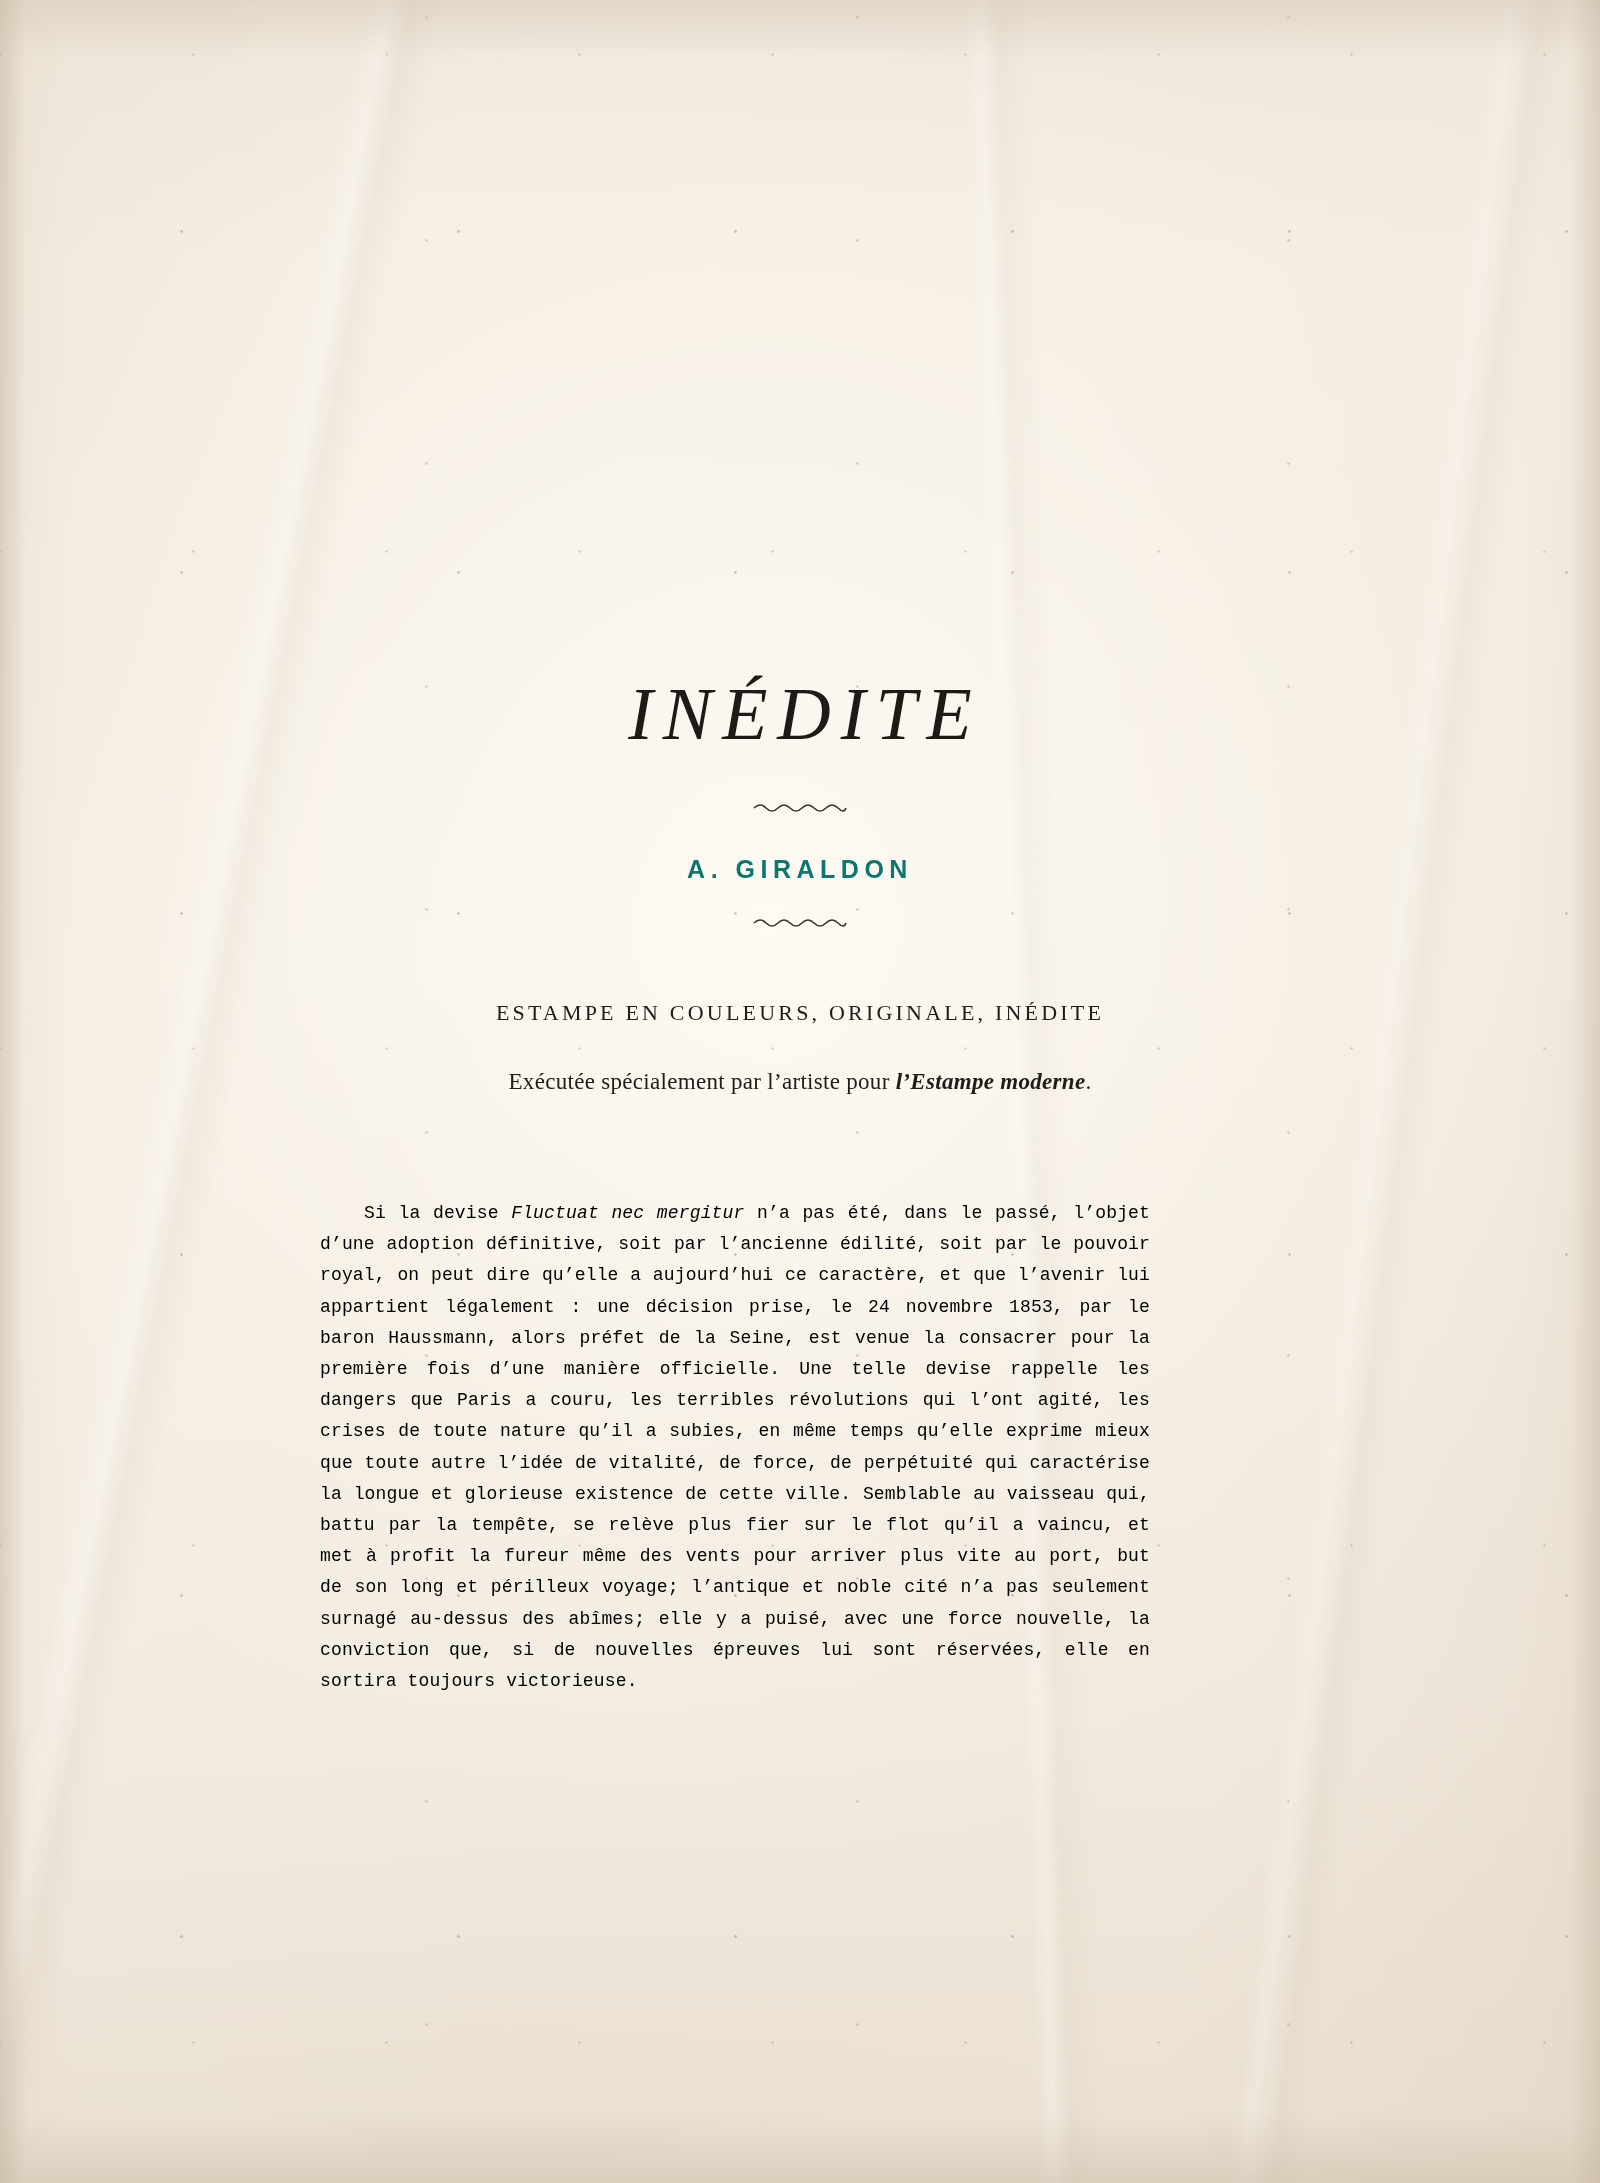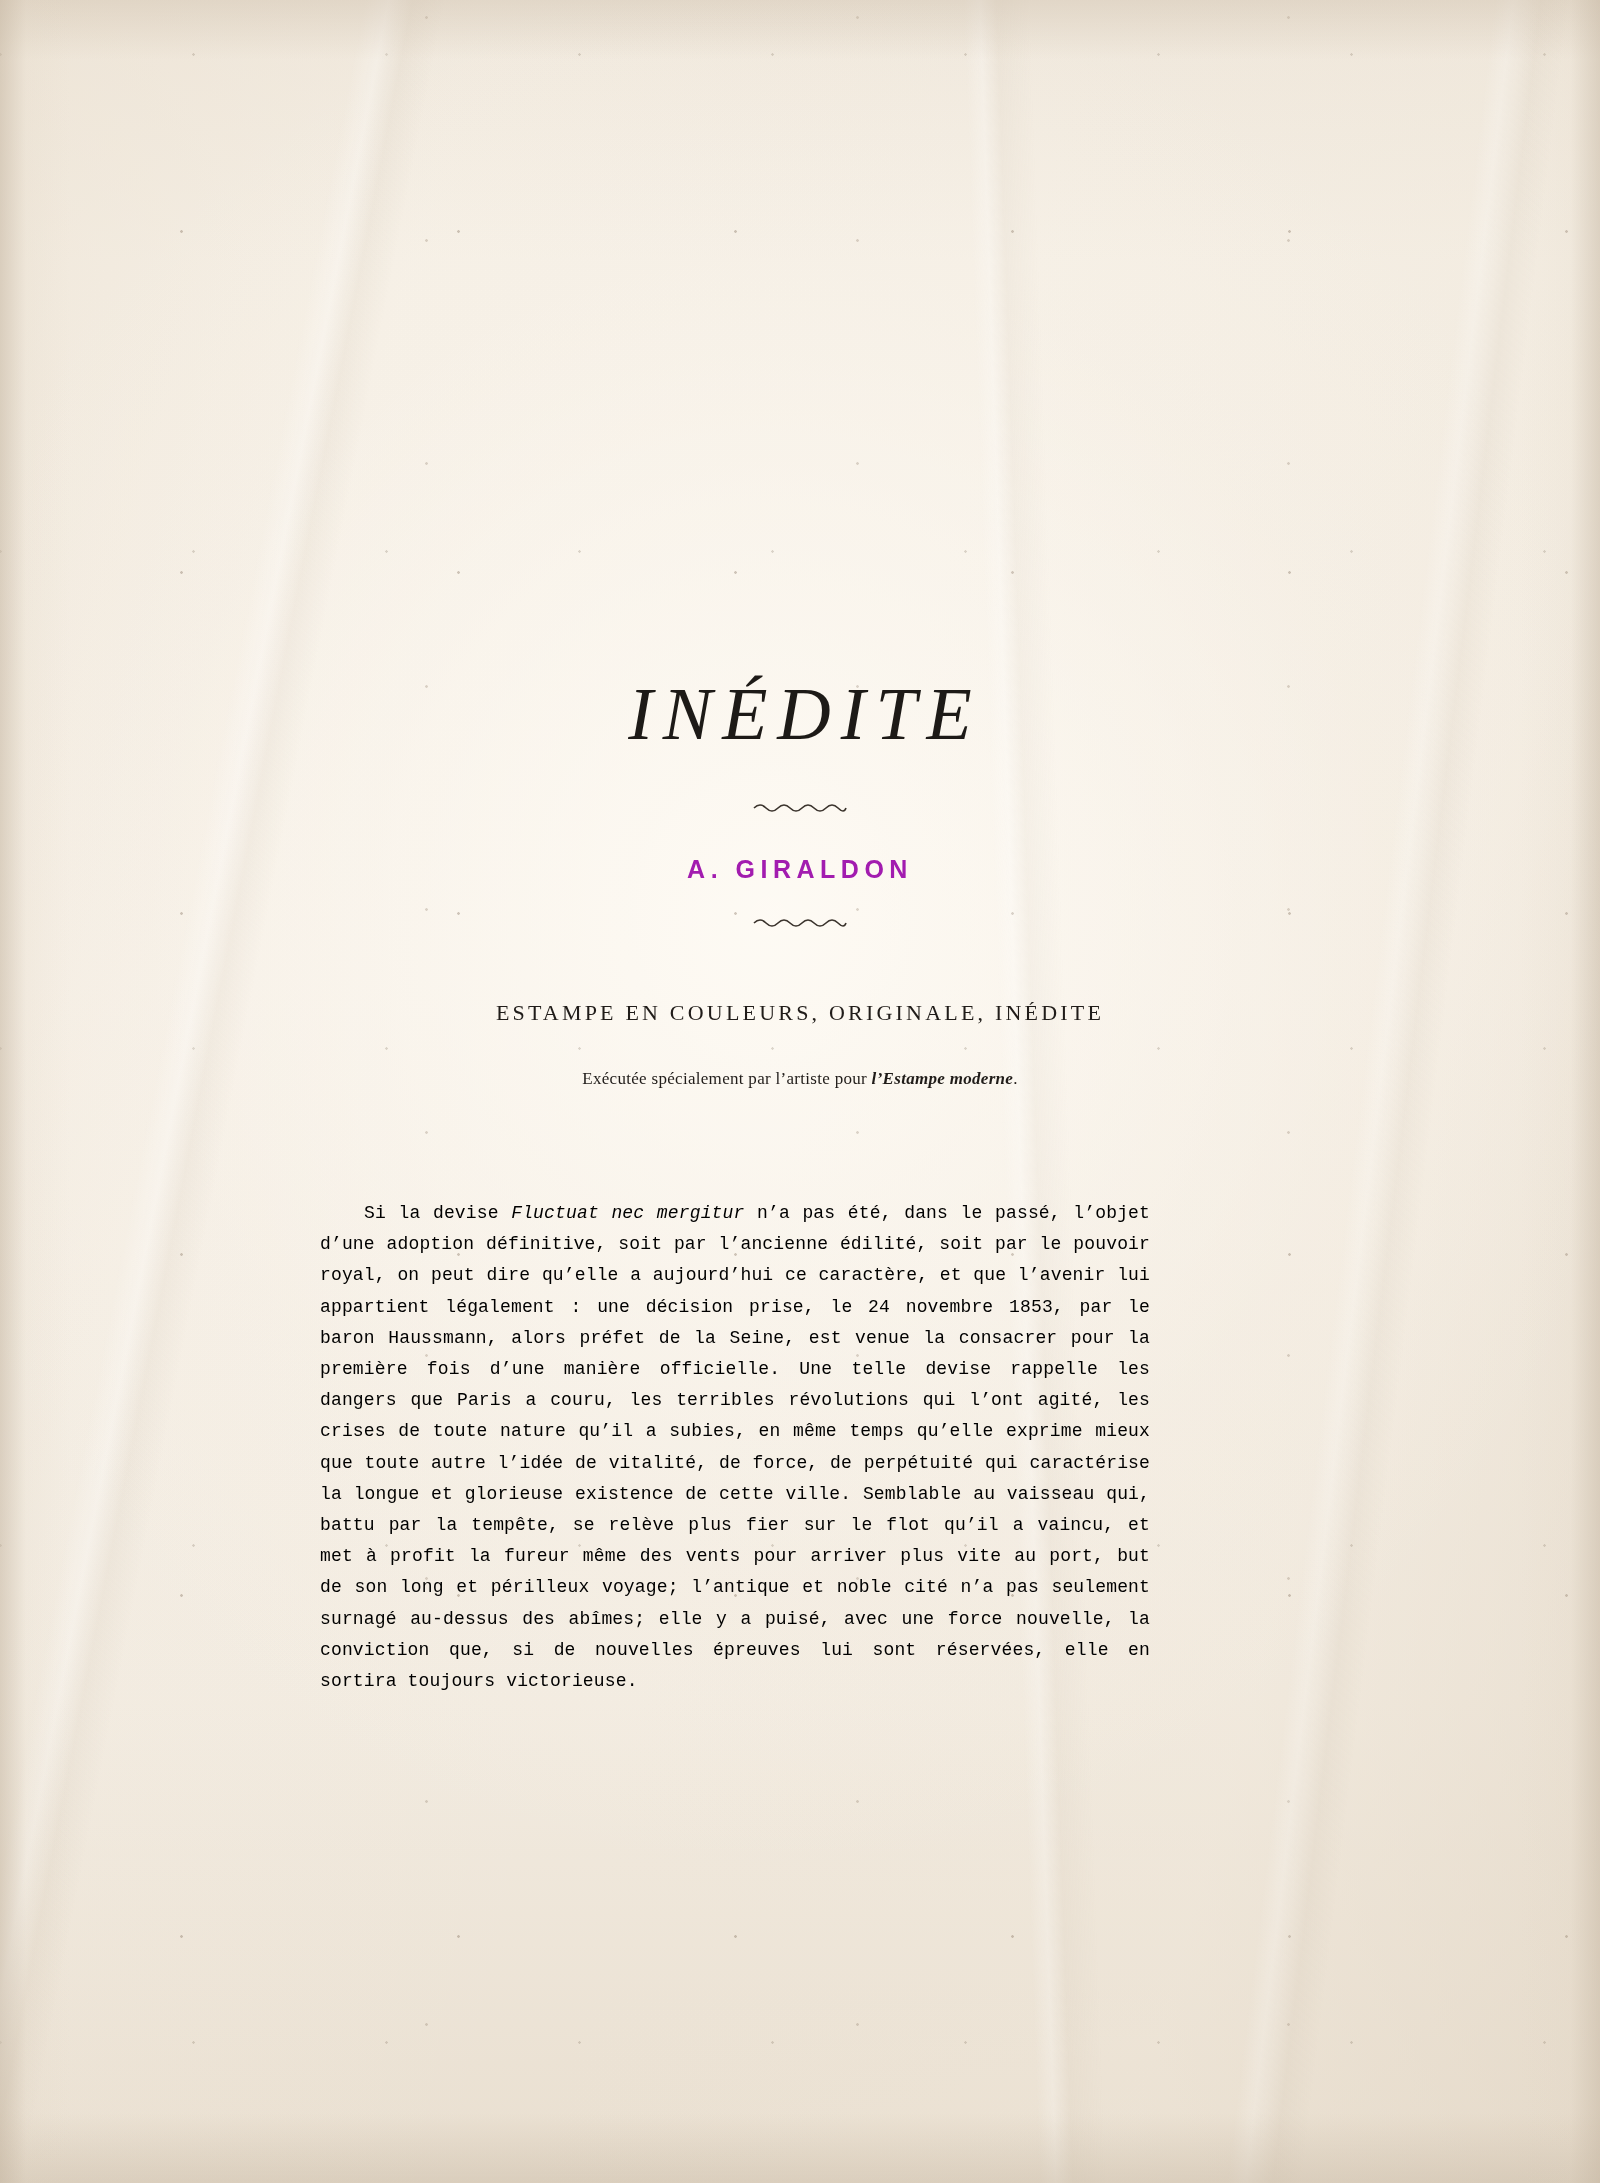--- a/index.html
+++ b/index.html
@@ -95,21 +95,21 @@
   .author {
     position: absolute;
     top: 855px;
     left: 0;
     width: 100%;
     text-align: center;
     font-family: "Liberation Sans", sans-serif;
     font-size: 25px;
     font-weight: 700;
     letter-spacing: 5.5px;
-    color: #a21caf;
+    color: #0f766e;
   }
 
   .subtitle {
     position: absolute;
     top: 1000px;
     left: 0;
     width: 100%;
     text-align: center;
     font-family: "Liberation Serif", serif;
     font-size: 22px;
@@ -117,21 +117,21 @@
     color: #201c19;
   }
 
   .note {
     position: absolute;
     top: 1069px;
     left: 0;
     width: 100%;
     text-align: center;
     font-family: "Liberation Serif", serif;
-    font-size: 17px;
+    font-size: 23px;
     letter-spacing: 0.3px;
     color: #201c19;
   }
   .note i { font-style: italic; font-weight: 600; }
 
   .body-text {
     position: absolute;
     top: 1198px;
     left: 320px;
     width: 830px;

